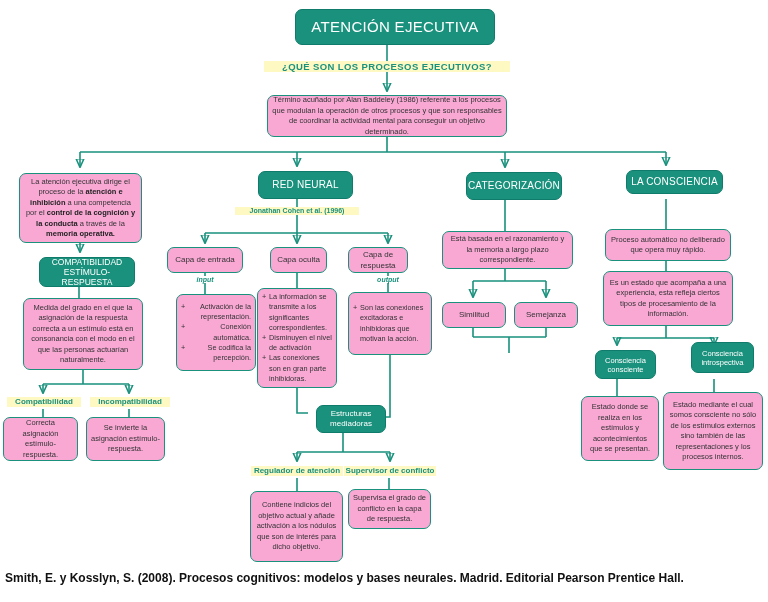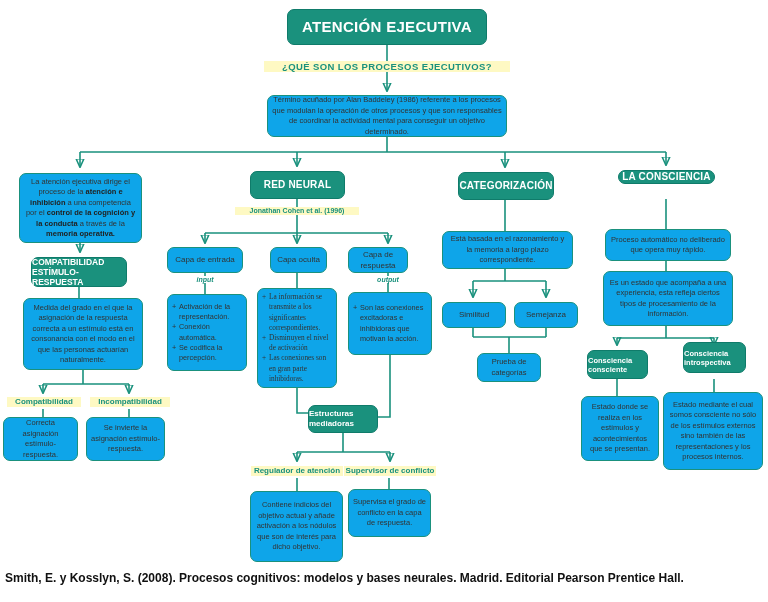--- a/index.html
+++ b/index.html
@@ -2,23 +2,23 @@
 <html style="--teal: #1a917d;"><head>
 <meta charset="utf-8">
 <style>
   :root { --teal:#1a917d; --ink:#333333; }
   html,body { margin:0; padding:0; background:#ffffff; }
   body { width:768px; height:602px; font-family:"Liberation Sans",sans-serif; }
   .canvas { position:relative; width:768px; height:602px; overflow:hidden; }
   .connectors { position:absolute; left:0; top:0; width:768px; height:602px; color:var(--teal); pointer-events:none; }
   .connectors path { fill:none; stroke:currentColor; stroke-width:1.6; }
   .node { position:absolute; box-sizing:border-box; }
-  .teal { background:var(--teal); color:#fff; border:1px solid #0f7b6a; border-radius:7px; font-weight:bold;
-          display:flex; align-items:center; justify-content:center; text-align:left; line-height:1.2; }
-  .outline { background:#0ea5e9; border:1.6px solid var(--teal); border-radius:7px; color:var(--ink);
+  .teal { background:var(--teal); color:#fff; border:1px solid #0f7b6a; border-radius:7px; font-weight:normal;
+          display:flex; align-items:center; justify-content:center; text-align:center; line-height:1.2;margin-left:8px; }
+  .outline { background:#f9a8d4; border:1.6px solid var(--teal); border-radius:7px; color:var(--ink);
              display:flex; align-items:center; justify-content:center; text-align:center;
              font-size:7.5px; line-height:1.4; padding:12px 4px; }
   .bullets-box { justify-content:center; text-align:left; font-size:7.3px; }
   .bullets { list-style:none; margin:0; padding:0; }
   .bullets li { position:relative; padding-left:7px; margin:0; }
   .bullets li::before { content:"+"; position:absolute; left:0; top:0; }
   .tlabel { position:absolute; color:var(--teal); font-weight:bold; font-size:8px; text-align:center; background:#fef9c3; line-height:1.2; }
   .tag { position:absolute; color:var(--teal); font-weight:bold; font-style:italic; font-size:7px; text-align:center; background:#fff; }
   .subtitle { position:absolute; color:var(--teal); font-weight:bold; font-size:9.5px; letter-spacing:0.4px; text-align:center; background:#fef9c3; }
   .title-box { font-size:15px; letter-spacing:0.3px; }
@@ -79,52 +79,51 @@
   <div class="node outline" style="left:3px;top:417px;width:75px;height:44px;">Correcta asignación estímulo-respuesta.</div>
   <div class="node outline" style="left:86px;top:417px;width:79px;height:44px;">Se invierte la asignación estímulo-respuesta.</div>
 
   <div class="node teal section-h" style="left:250px;top:171px;width:95px;height:28px;">RED NEURAL</div>
   <div class="tlabel" style="left:235px;top:207px;width:124px;font-size:7px;">Jonathan Cohen et al. (1996)</div>
   <div class="node outline" style="left:167px;top:247px;width:76px;height:21px;font-size:8px;">Capa de entrada</div>
   <div class="node outline" style="left:270px;top:247px;width:57px;height:21px;font-size:8px;">Capa oculta</div>
   <div class="node outline" style="left:348px;top:247px;width:60px;height:21px;font-size:8px;">Capa de respuesta</div>
   <div class="tag" style="left:185px;top:276px;width:40px;">input</div>
   <div class="tag" style="left:368px;top:276px;width:40px;">output</div>
-  <div class="node outline bullets-box" style="left:167px;top:294px;width:80px;height:77px;">
+  <div class="node outline bullets-box" style="left:176px;top:294px;width:80px;height:77px;text-align:right;">
     <ul class="bullets">
       <li>Activación de la representación.</li>
       <li>Conexión automática.</li>
       <li>Se codifica la percepción.</li>
     </ul>
   </div>
-  <div class="node outline bullets-box" style="left:257px;top:288px;width:80px;height:100px;font-family:Liberation Serif, serif;">
+  <div class="node outline bullets-box" style="left:257px;top:288px;width:80px;height:100px;">
     <ul class="bullets">
       <li>La información se transmite a los significantes correspondientes.</li>
       <li>Disminuyen el nivel de activación</li>
       <li>Las conexiones son en gran parte inhibidoras.</li>
     </ul>
   </div>
   <div class="node teal" style="left:308px;top:405px;width:70px;height:28px;font-size:8px;">Estructuras mediadoras</div>
   <div class="node outline bullets-box" style="left:348px;top:292px;width:84px;height:63px;">
     <ul class="bullets">
       <li>Son las conexiones excitadoras e inhibidoras que motivan la acción.</li>
     </ul>
   </div>
   <div class="tlabel" style="left:251px;top:466px;width:92px;">Regulador de atención</div>
   <div class="tlabel" style="left:344px;top:466px;width:92px;">Supervisor de conflicto</div>
   <div class="node outline" style="left:250px;top:491px;width:93px;height:71px;">Contiene indicios del objetivo actual y añade activación a los nódulos que son de interés para dicho objetivo.</div>
-  <div class="node outline" style="left:348px;top:489px;width:83px;height:48px;">Supervisa el grado de conflicto en la capa de respuesta.</div>
+  <div class="node outline" style="left:348px;top:489px;width:83px;height:40px;">Supervisa el grado de conflicto en la capa de respuesta.</div>
 
   <div class="node teal section-h" style="left:458px;top:172px;width:96px;height:28px;">CATEGORIZACIÓN</div>
   <div class="node outline" style="left:442px;top:231px;width:131px;height:38px;">Está basada en el razonamiento y la memoria a largo plazo correspondiente.</div>
   <div class="node outline" style="left:442px;top:302px;width:64px;height:22px;font-size:8px;">Similitud</div>
   <div class="node outline" style="left:514px;top:302px;width:64px;height:22px;font-size:8px;">Semejanza</div>
-  <div class="node outline" style="left:477px;top:353px;width:64px;height:29px;">Prueba de categorías</div>
 
-  <div class="node teal section-h" style="left:618px;top:170px;width:97px;height:14px;">LA CONSCIENCIA</div>
+  <div class="node teal section-h" style="left:618px;top:170px;width:97px;height:24px;">LA CONSCIENCIA</div>
   <div class="node outline" style="left:605px;top:229px;width:126px;height:32px;">Proceso automático no deliberado que opera muy rápido.</div>
   <div class="node outline" style="left:603px;top:271px;width:130px;height:55px;">Es un estado que acompaña a una experiencia, esta refleja ciertos tipos de procesamiento de la información.</div>
   <div class="node teal small-h" style="left:587px;top:350px;width:61px;height:29px;">Consciencia consciente</div>
   <div class="node teal small-h" style="left:683px;top:342px;width:63px;height:31px;">Consciencia introspectiva</div>
   <div class="node outline" style="left:581px;top:396px;width:78px;height:65px;">Estado donde se realiza en los estímulos y acontecimientos que se presentan.</div>
   <div class="node outline" style="left:663px;top:392px;width:100px;height:78px;">Estado mediante el cual somos consciente no sólo de los estímulos externos sino también de las representaciones y los procesos internos.</div>
 
   <div class="citation">Smith, E. y Kosslyn, S. (2008). Procesos cognitivos: modelos y bases neurales. Madrid. Editorial Pearson Prentice Hall.</div>
 
 </div>

